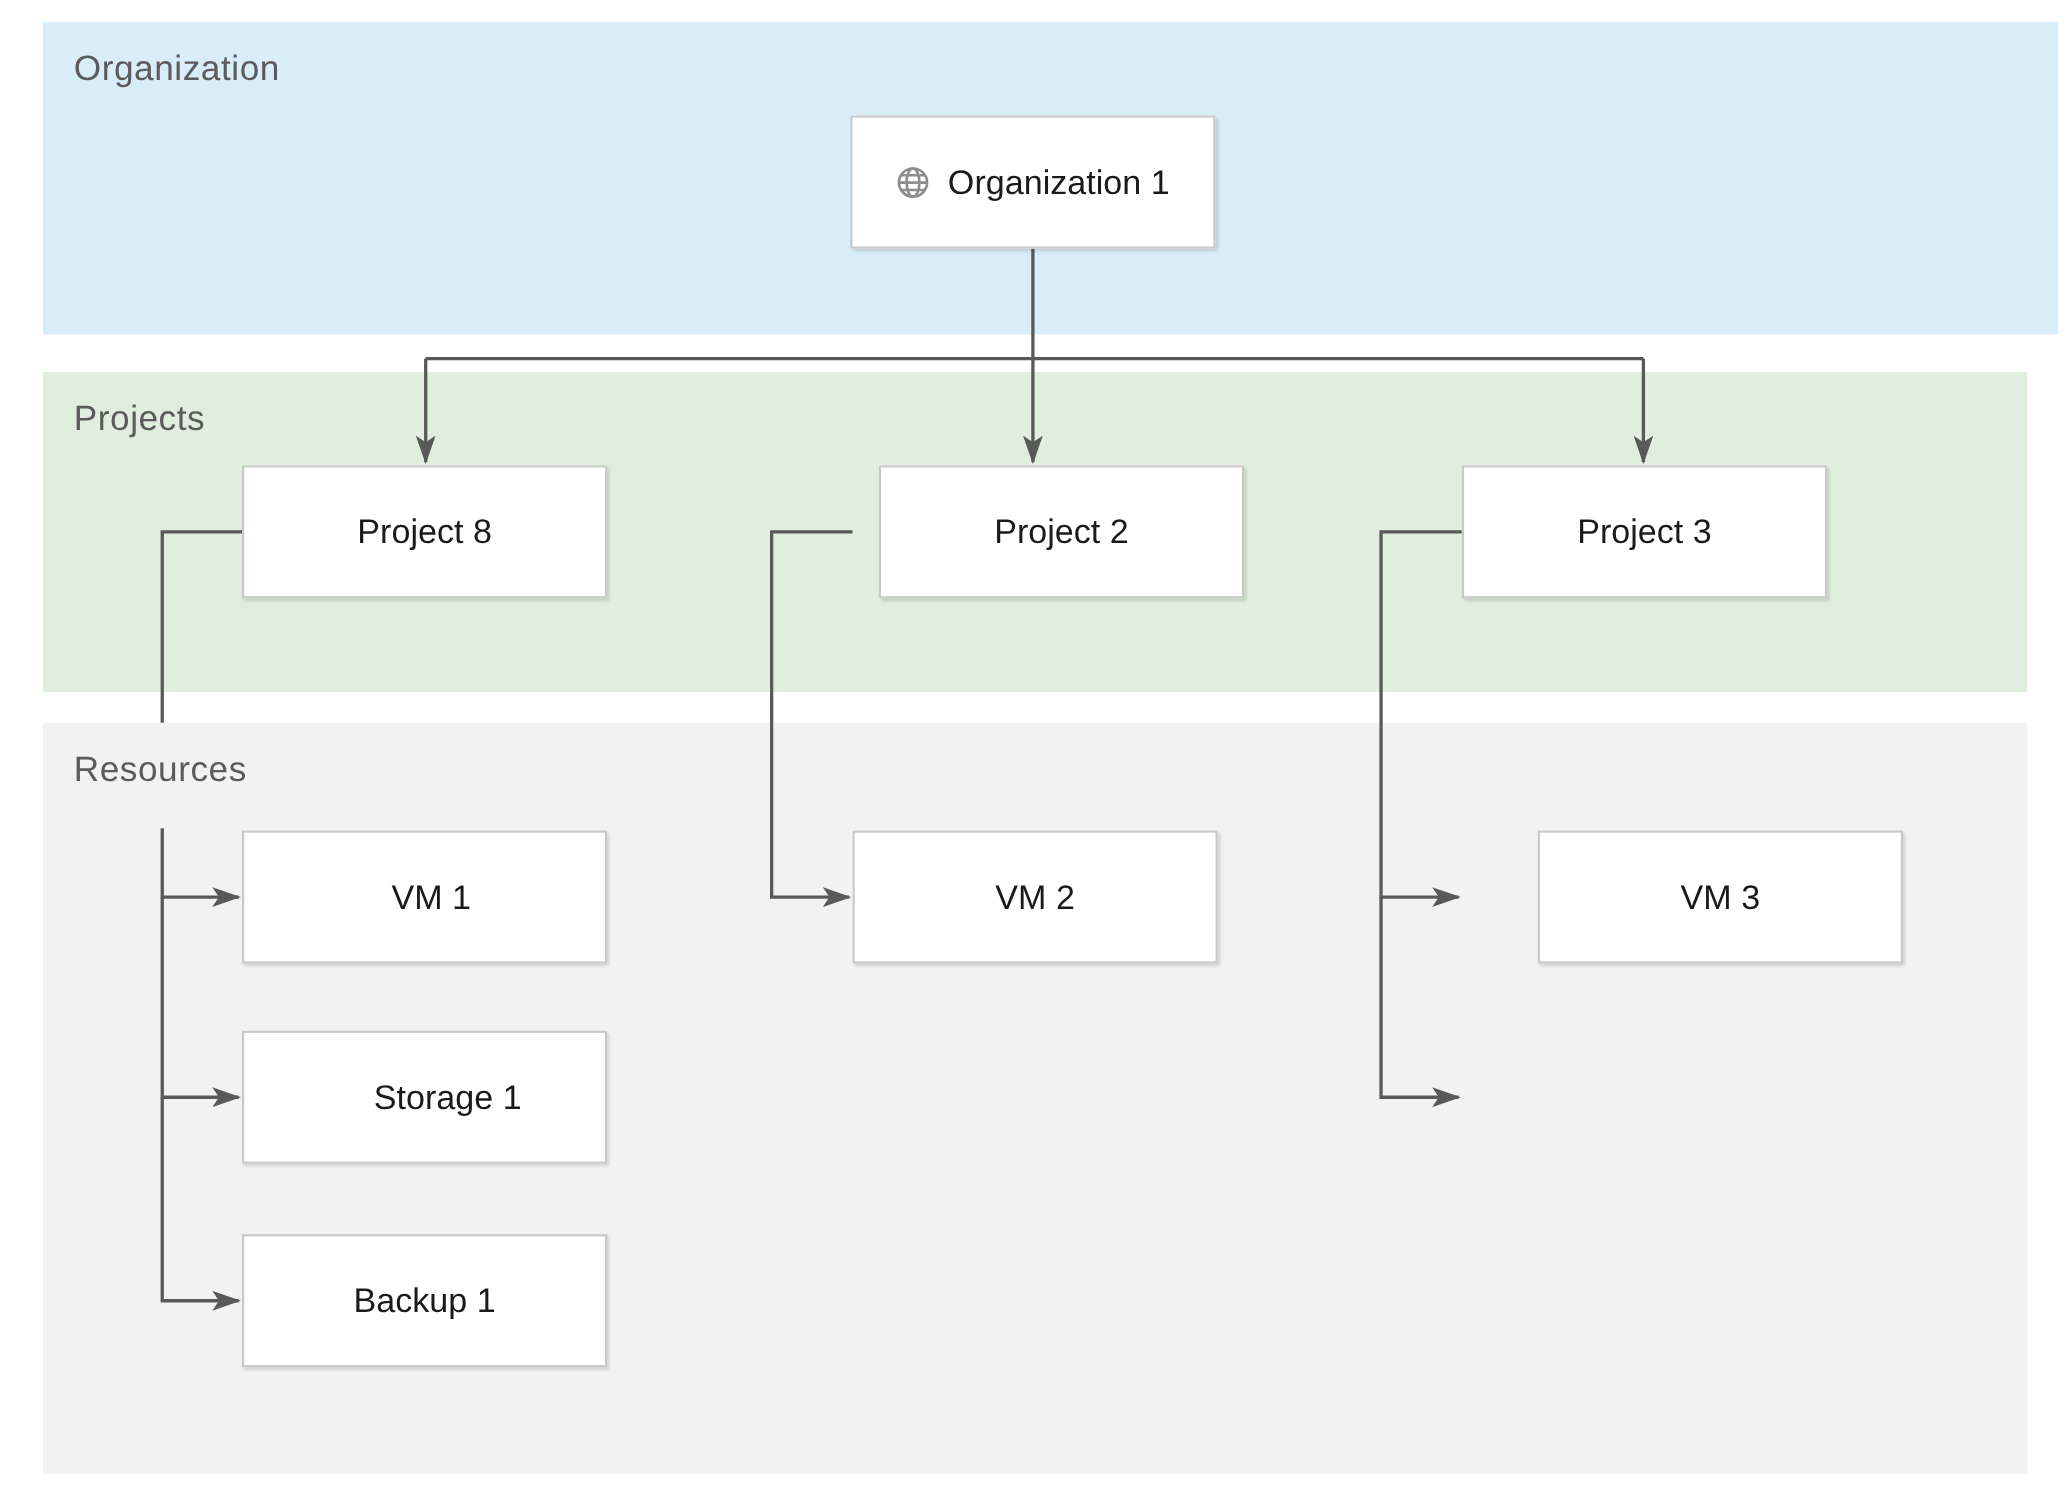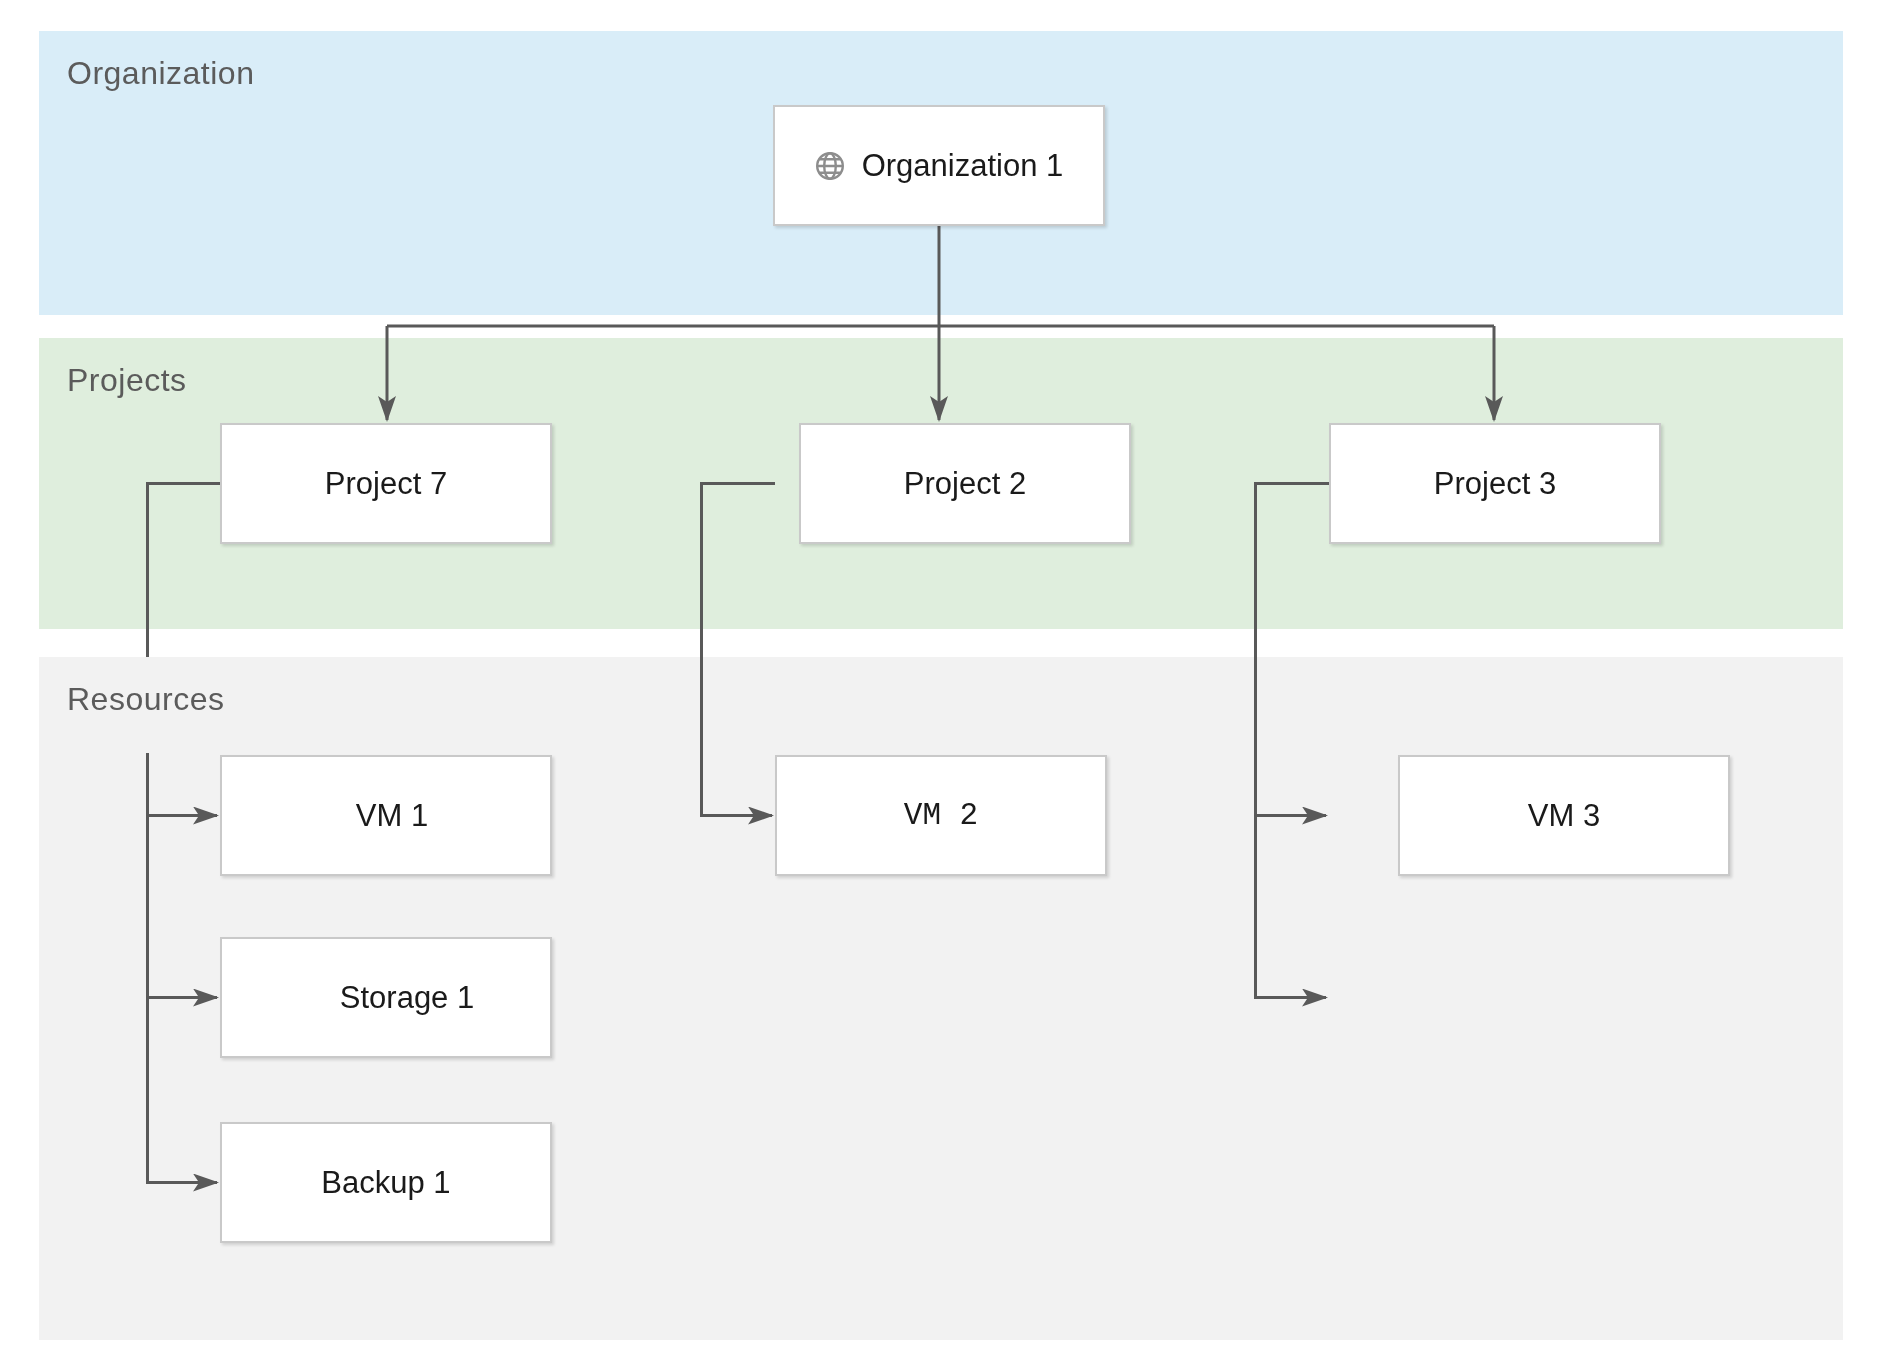--- a/index.html
+++ b/index.html
@@ -14,23 +14,24 @@
     height: 1358px;
     background: var(--c-page-background, #ffffff);
     overflow: hidden;
   }
   .band {
     position: absolute;
     left: 39px;
     width: 1804px;
   }
   .band-organization {
-    top: 31px;
+    top: 20px;
     height: 284px;
     background: var(--c-organization-band, #d9edf8);
+    padding-left: 28px;
   }
   .band-projects {
     top: 338px;
     height: 291px;
     background: var(--c-projects-band, #dfeedd);
   }
   .band-resources {
     top: 657px;
     height: 683px;
     background: var(--c-resources-band, #f2f2f2);
@@ -90,21 +91,21 @@
     fill: none;
     stroke: var(--c-globe-icon, #8d8d8d);
     stroke-width: 2.4;
   }
   
   .pos-org1     { left: 773px;  top: 105px;  }
   .pos-project1 { left: 220px;  top: 423px;  }
   .pos-project2 { left: 799px;  top: 423px; justify-content: center;  }
   .pos-project3 { left: 1329px; top: 423px;  }
   .pos-vm1      { left: 220px;  top: 755px; padding-left: 12px;  }
-  .pos-vm2      { left: 775px;  top: 755px; font-family: Liberation Mono, monospace;  }
+  .pos-vm2      { left: 775px;  top: 755px;  }
   .pos-vm3      { left: 1398px; top: 755px;  }
   .pos-storage1 { left: 220px;  top: 937px; padding-left: 42px;  }
   .pos-storage3 { left: 1329px; top: 937px;  }
   .pos-backup1  { left: 220px;  top: 1122px; }
 </style>
 </head>
 <body>
 
 <div class="canvas">
 
@@ -144,21 +145,21 @@
   <div class="node pos-org1">
     <svg class="globe" viewBox="0 0 30 30">
       <circle cx="15" cy="15" r="12.8"></circle>
       <ellipse cx="15" cy="15" rx="5.8" ry="12.8"></ellipse>
       <path d="M2.2,15 L27.8,15 M4.6,8.3 L25.4,8.3 M4.6,21.7 L25.4,21.7"></path>
     </svg>
     <span class="node-label">Organization 1</span>
   </div>
 
   <div class="node pos-project1">
-    <span class="node-label">Project 7</span>
+    <span class="node-label">Project 8</span>
   </div>
   <div class="node pos-project2">
     <span class="node-label">Project 2</span>
   </div>
   <div class="node pos-project3">
     <span class="node-label">Project 3</span>
   </div>
 
   <div class="node pos-vm1">
     <span class="node-label">VM 1</span>

